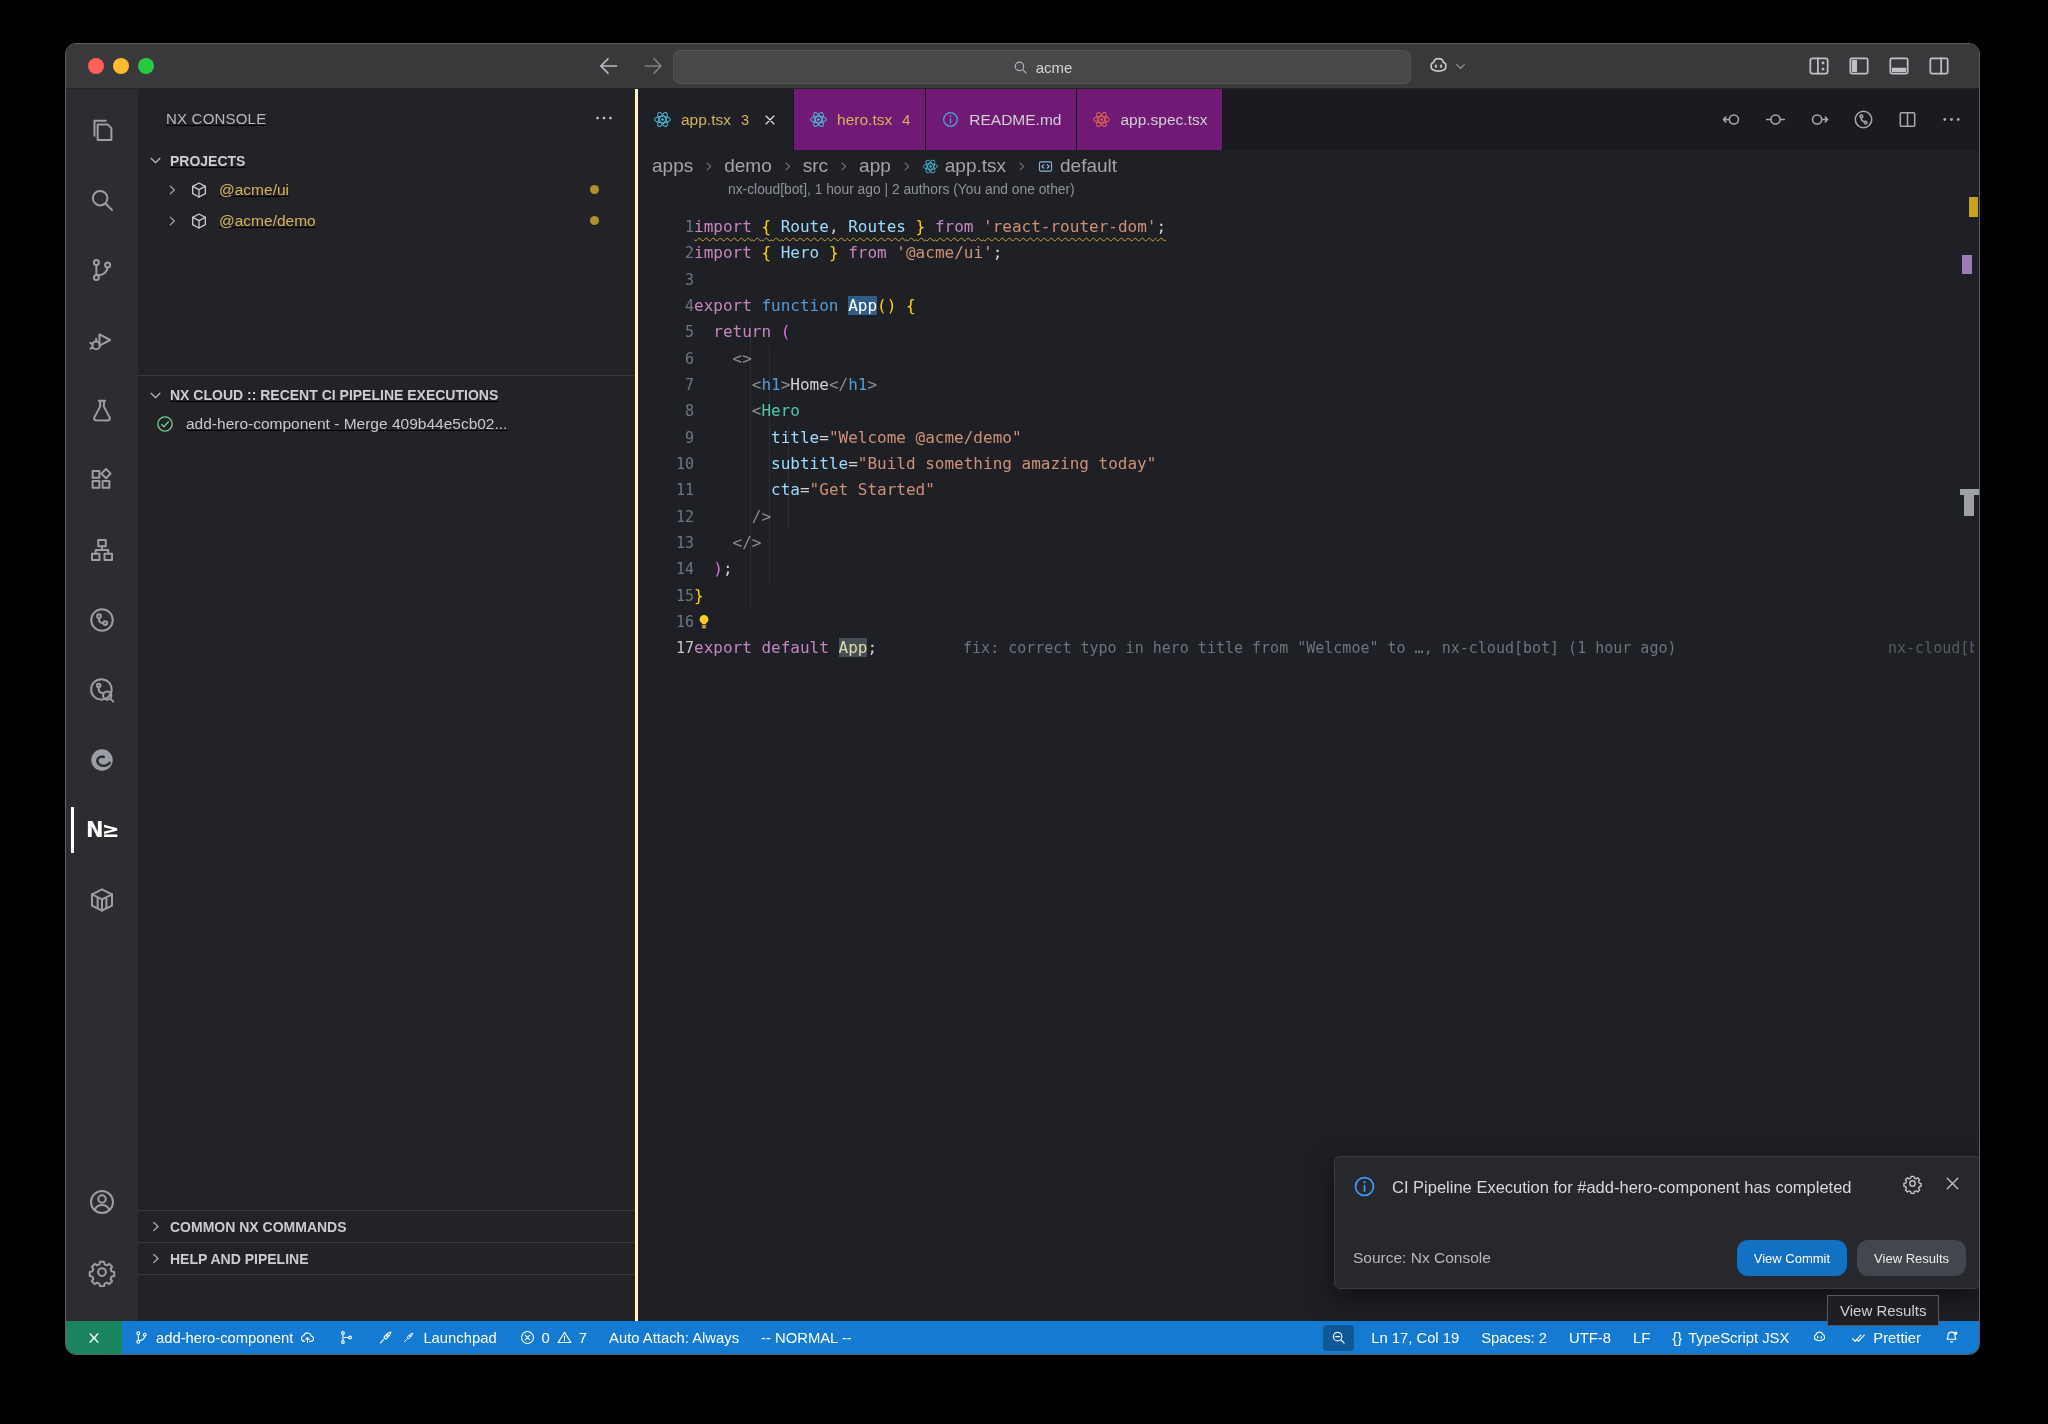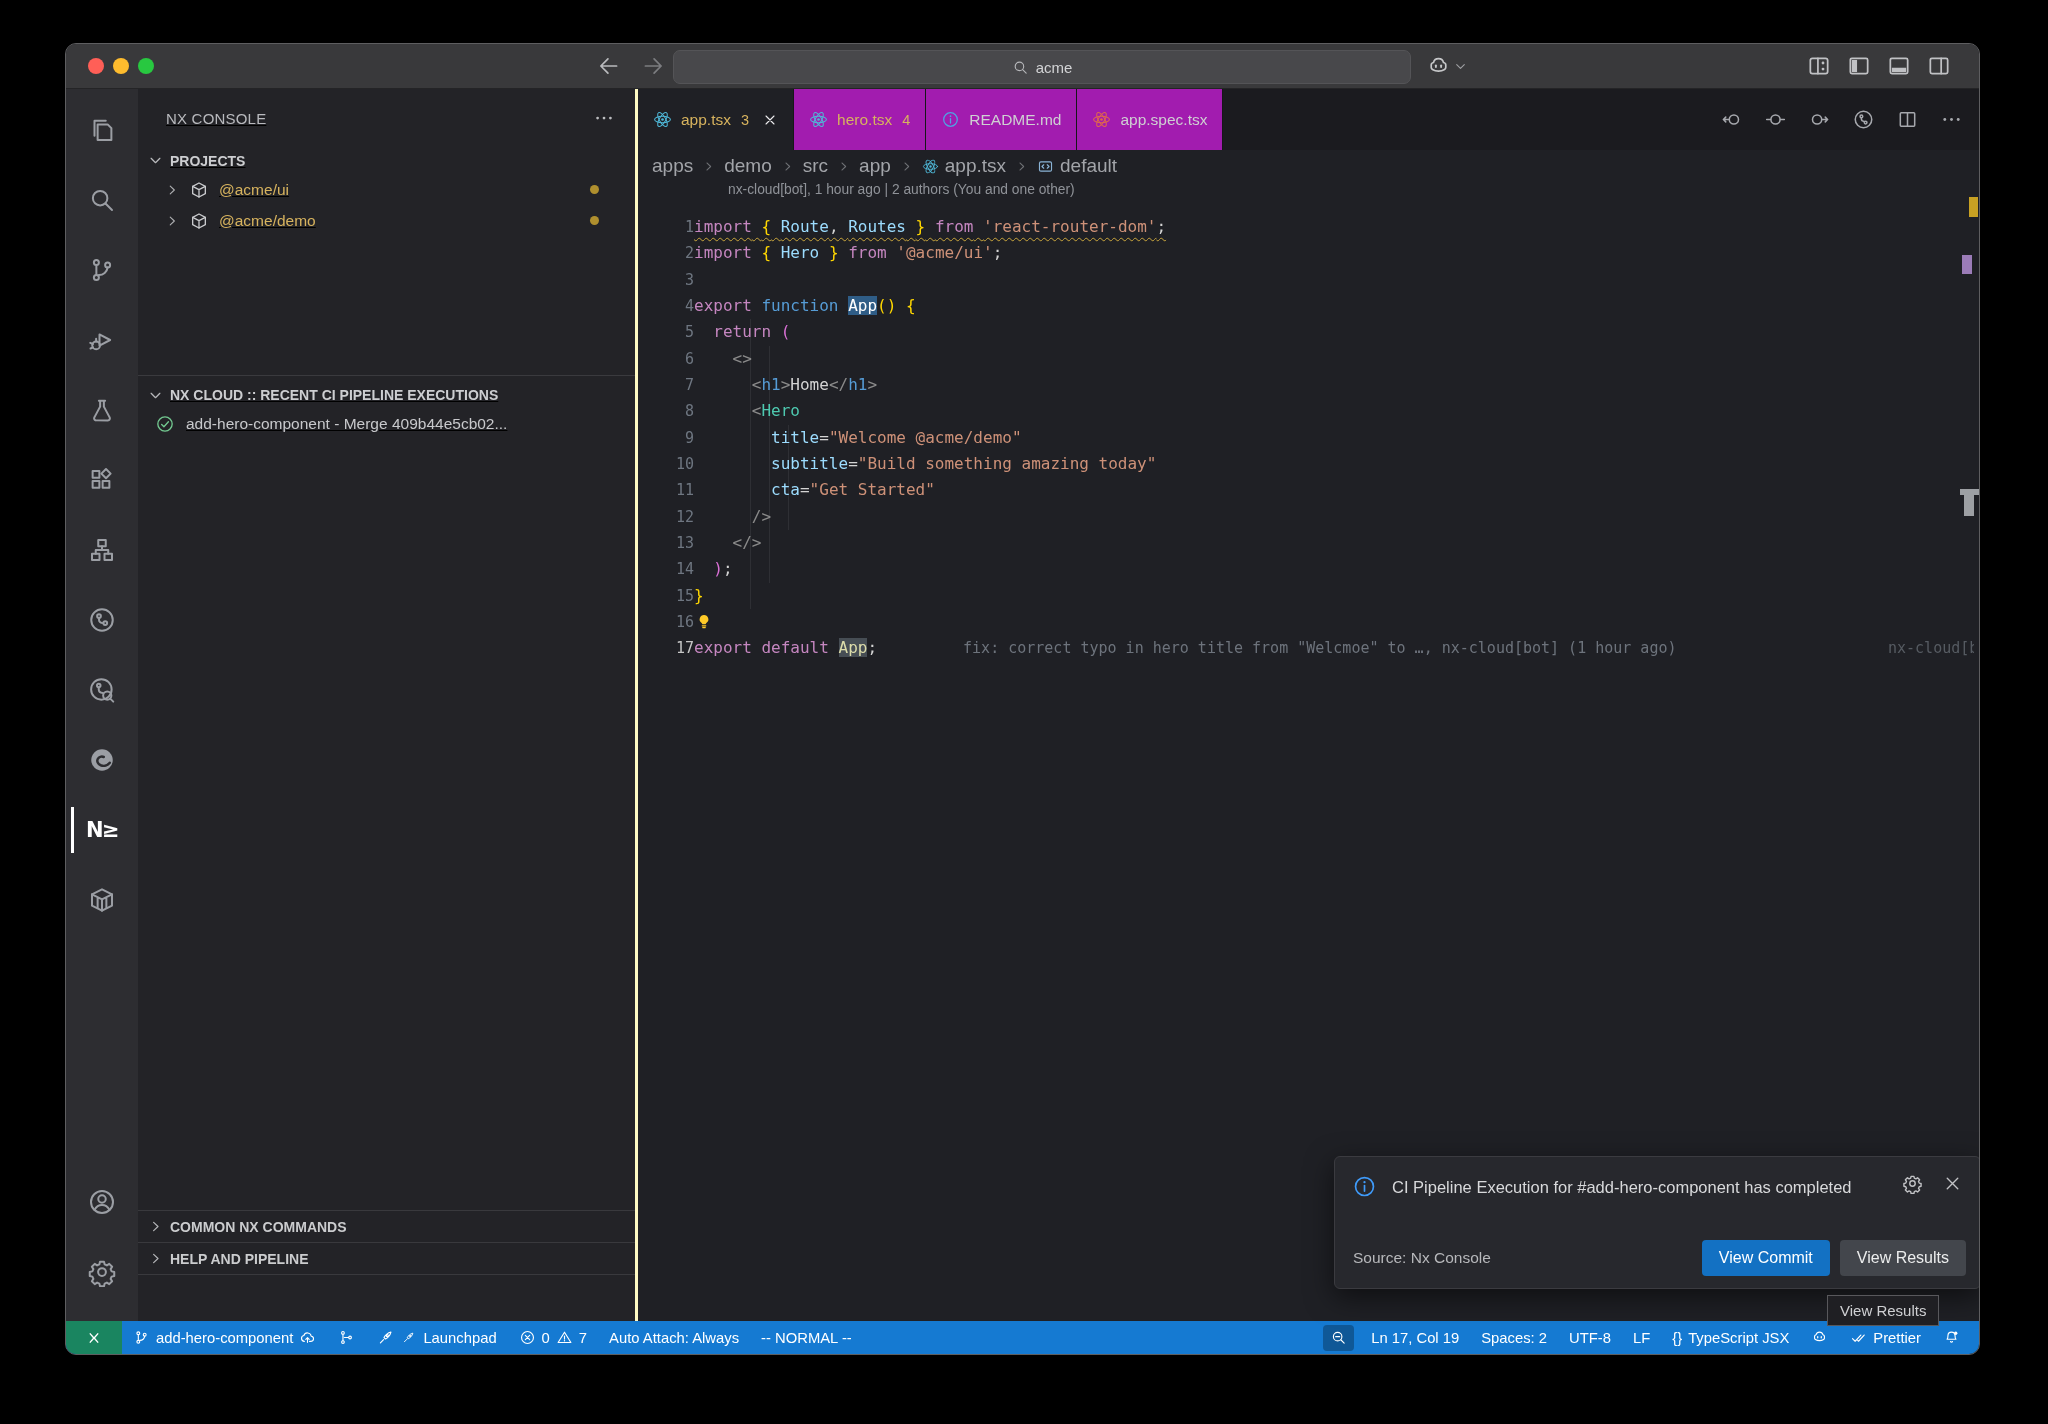--- a/index.html
+++ b/index.html
@@ -59,21 +59,21 @@
   .ci-row .ic{width:20px;height:20px;color:#73c991}
   .sb-bottom{position:absolute;left:0;right:0;top:1121px;}
   .sb-collapsed{height:31px;display:flex;align-items:center;gap:7px;padding-left:10px;border-top:1px solid #39393d;
                 font-weight:700;font-size:14px;color:#cbccce;cursor:pointer;}
   .sb-collapsed:last-child{border-bottom:1px solid #39393d;}
   .sb-collapsed .ic{width:15px;height:15px;color:#b6b7ba}
 
   
   .editorpane{flex:1;display:flex;flex-direction:column;background:#1f2025;position:relative;min-width:0;}
   .tabbar{height:61px;background:#1b1b1f;display:flex;flex:0 0 auto;position:relative;}
-  .tab{display:flex;align-items:center;gap:9px;padding:0 15px;background:#a21caf;border-right:1px solid #161619;
+  .tab{display:flex;align-items:center;gap:9px;padding:0 15px;background:#701a75;border-right:1px solid #161619;
        font-size:15.5px;color:#cfd0d2;cursor:pointer;}
   .tab .ic{width:19px;height:19px}
   .tab.mod .tlabel,.tab.mod .tbadge{color:#d7b35e}
   .tab .tbadge{font-size:14.5px;margin-left:1px;color:#b9bdc4}
   .tab.active{background:#1f2025;}
   .tab .closer{width:16px;height:16px;color:#ececee;margin-left:4px}
   .edtoolbar{position:absolute;right:16px;top:0;height:100%;display:flex;align-items:center;gap:21px;color:#a6a8ad;}
   .edtoolbar .ic{width:23px;height:23px;cursor:pointer}
 
   .breadcrumbs{height:32px;display:flex;align-items:center;padding-left:14px;gap:9px;font-size:19px;color:#a2a4a9;flex:0 0 auto;}
@@ -121,21 +121,21 @@
   .toast{position:absolute;left:1268px;top:1112px;width:647px;height:133px;background:#27282d;
          border:1px solid #3b3b40;border-radius:6px;box-shadow:0 8px 28px rgba(0,0,0,.55);z-index:20;box-sizing:border-box;}
   .toast-head{display:flex;padding:15px 16px 0 17px;gap:15px;}
   .toast-head .info{width:25px;height:25px;color:#3f9bfa;margin-top:2px;}
   .toast-msg{font-size:16.5px;line-height:31px;color:#d8d9db;max-width:480px;}
   .toast-acts{position:absolute;right:17px;top:16px;display:flex;gap:19px;color:#c2c3c6;}
   .toast-acts .ic{width:21px;height:21px;cursor:pointer}
   .toast-foot{position:absolute;left:18px;right:14px;bottom:12px;display:flex;align-items:center;}
   .toast-src{font-size:15.5px;color:#b7b8bb;}
   .toast-btns{margin-left:auto;display:flex;gap:10px;}
-  .tbtn{height:36px;display:flex;align-items:center;padding:0 17px;font-size:16px;border-radius:4px;cursor:pointer;}
+  .tbtn{height:36px;display:flex;align-items:center;padding:0 17px;font-size:13px;border-radius:11px;cursor:pointer;}
   .tbtn.primary{background:#1371c3;color:#fff;}
   .tbtn.secondary{background:#43464c;color:#eceded;}
   .tooltip{position:absolute;left:1761px;top:1251px;height:31px;padding:0 12px;display:flex;align-items:center;
            background:#1f1f23;border:1px solid #58585c;color:#cfd0d3;font-size:15px;z-index:30;box-sizing:border-box;}
 </style>
 </head>
 <body>
 
 <div class="window">
 

